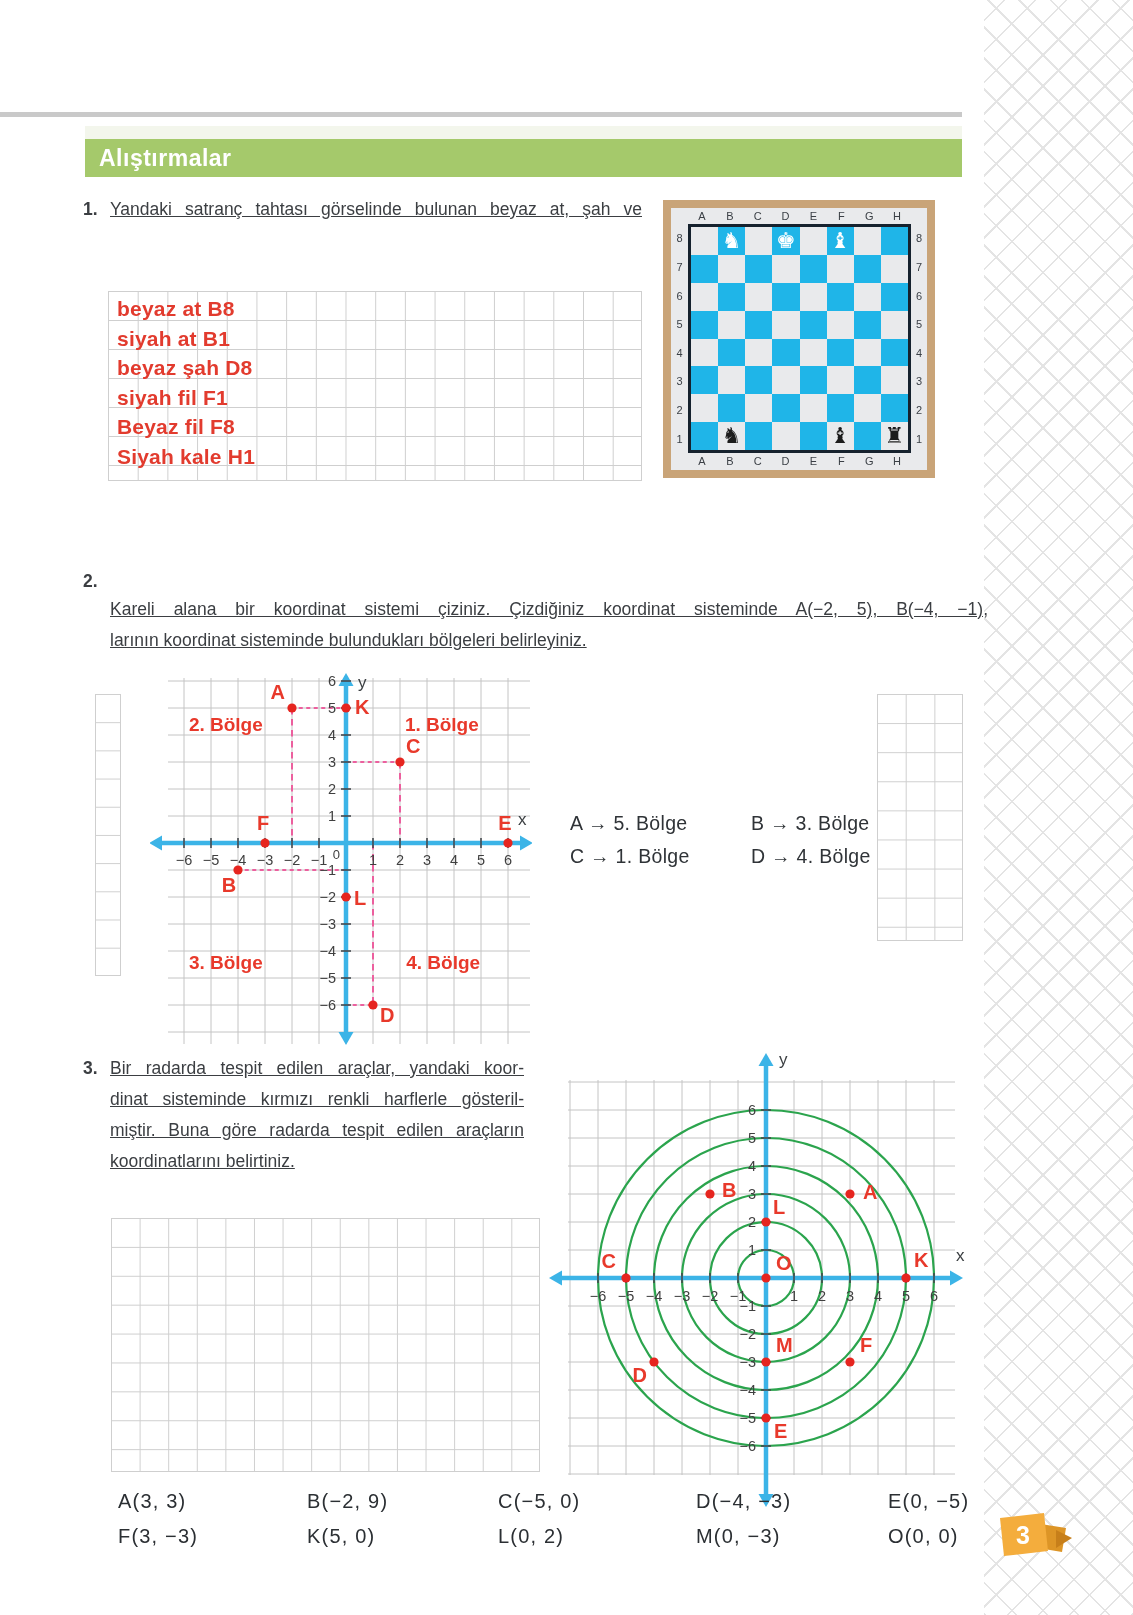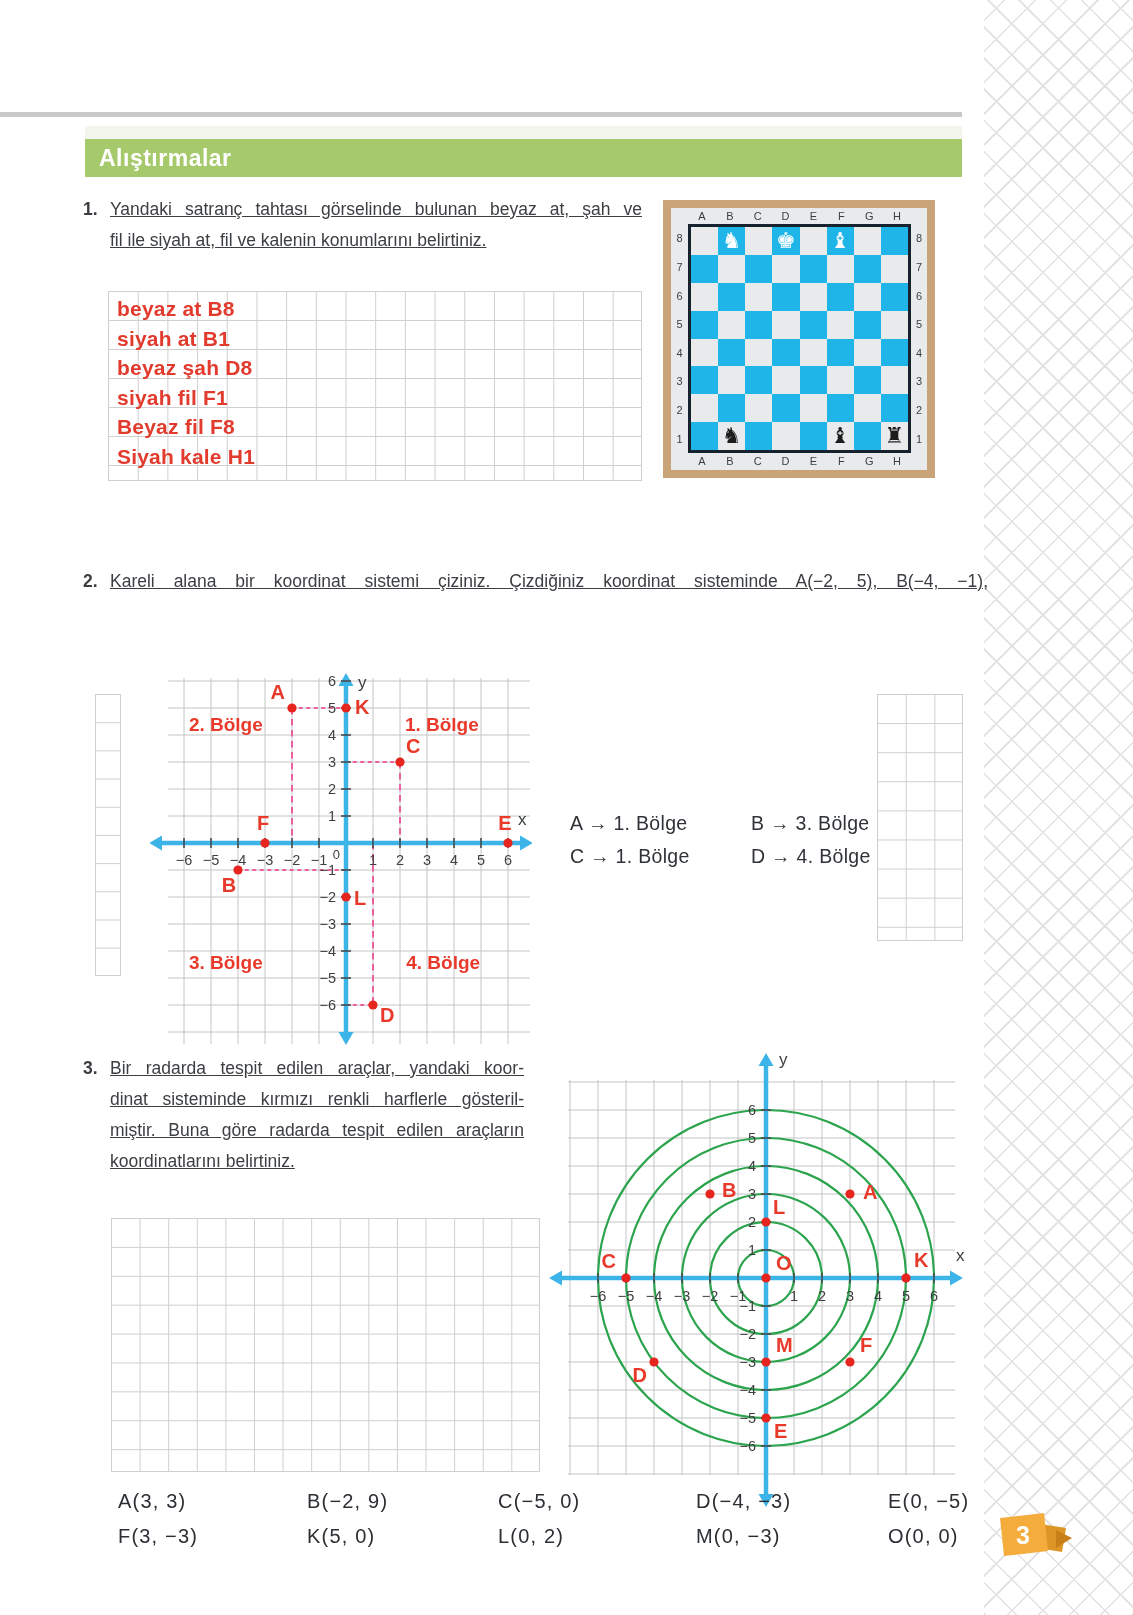--- a/index.html
+++ b/index.html
@@ -64,21 +64,20 @@
 <div class="abs toprule"></div>
 <div class="abs palestrip"></div>
 <div class="abs banner">
   <span>Alıştırmalar</span>
 </div>
 
 <div class="abs q" style="left:83px;top:194px;width:560px;">
   <span class="num">1.</span>
   <div class="lines" style="width:532px;">
     <div class="line jl">Yandaki satranç tahtası görselinde bulunan beyaz at, şah ve</div>
-    <div class="line">fil ile siyah at, fil ve kalenin konumlarını belirtiniz.</div>
   </div>
 </div>
 
 <div class="abs paper" style="left:108px;top:291px;width:534px;height:190px;background-size:29.7px 29px;"></div>
 <div class="abs red-answers">
   <div>beyaz at B8</div>
   <div>siyah at B1</div>
   <div>beyaz şah D8</div>
   <div>siyah fil F1</div>
   <div>Beyaz fil F8</div>
@@ -201,22 +200,23 @@
       </div>
       <div class="cell" style="background: rgb(31, 181, 232);"></div>
       <div class="cell" style="background: rgb(233, 234, 236);">
         <div class="pc black">♜</div>
       </div>
     </div>
   </div>
 
 <div class="abs q" style="left:83px;top:566px;width:910px;">
   <span class="num">2.</span>
-  <div class="lines" style="width:878px;">
+  <div class="lines" style="width:878px;margin-top:28px;">
     <div class="line jl">Kareli alana bir koordinat sistemi çiziniz. Çizdiğiniz koordinat sisteminde A(−2, 5), B(−4, −1),</div>
+    <div class="line">larının koordinat sisteminde bulundukları bölgeleri belirleyiniz.</div>
   </div>
 </div>
 
 <div class="abs paper" style="left:95px;top:694px;width:26px;height:282px;background-size:26px 28.2px;"></div>
 <div class="abs" id="graph2mount" style="left:150px;top:672px;"><svg width="382" height="374">
       <line x1="34" y1="6" x2="34" y2="372" stroke="#c4c4c4" stroke-width="1"></line>
       <line x1="61" y1="6" x2="61" y2="372" stroke="#c4c4c4" stroke-width="1"></line>
       <line x1="88" y1="6" x2="88" y2="372" stroke="#c4c4c4" stroke-width="1"></line>
       <line x1="115" y1="6" x2="115" y2="372" stroke="#c4c4c4" stroke-width="1"></line>
       <line x1="142" y1="6" x2="142" y2="372" stroke="#c4c4c4" stroke-width="1"></line>
@@ -323,21 +323,21 @@
       <circle cx="196" cy="225" r="4.6" fill="#e6251f"></circle>
       <text x="204" y="233" text-anchor="start" fill="#e8392b" font-size="20" font-weight="600">L</text>
       <circle cx="223" cy="333" r="4.6" fill="#e6251f"></circle>
       <text x="230" y="350" text-anchor="start" fill="#e8392b" font-size="20" font-weight="600">D</text>
       <text x="368" y="153" fill="#3c4043" font-size="17">x</text>
       <text x="208" y="16" fill="#3c4043" font-size="17">y</text>
     </svg></div>
 <div class="abs paper" style="left:877px;top:694px;width:86px;height:247px;background-size:28.7px 29.1px;"></div>
 
 <div class="abs ex2-ans">
-  <div>A → 1. Bölge</div>
+  <div>A → 5. Bölge</div>
   <div>B → 3. Bölge</div>
   <div>C → 1. Bölge</div>
   <div>D → 4. Bölge</div>
 </div>
 
 <div class="abs q" style="left:83px;top:1053px;width:450px;">
   <span class="num">3.</span>
   <div class="lines" style="width:414px;">
     <div class="line jl">Bir radarda tespit edilen araçlar, yandaki koor-</div>
     <div class="line jl">dinat sisteminde kırmızı renkli harflerle gösteril-</div>

